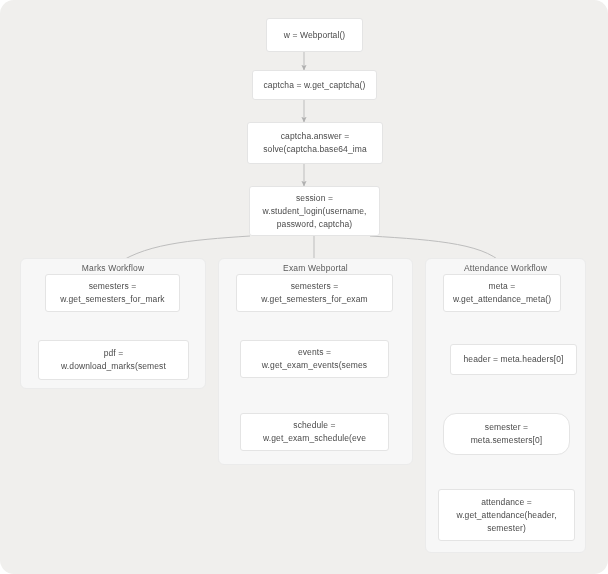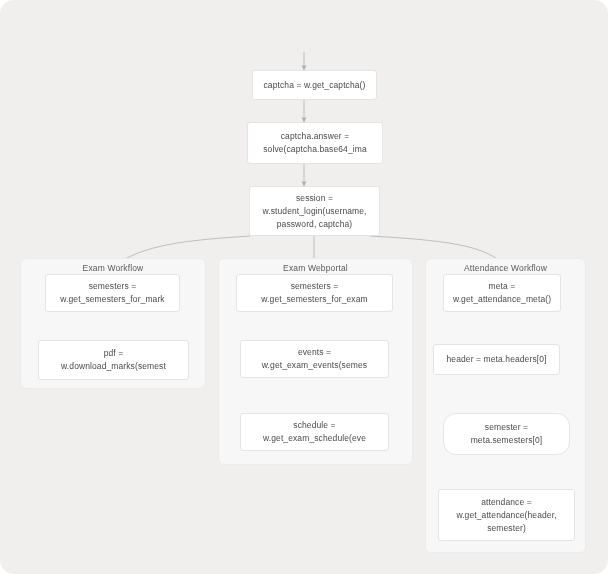--- a/index.html
+++ b/index.html
@@ -87,38 +87,41 @@
       <path d="M370,236 C438,240 490,244 506,268"></path>
       <path d="M112,312 L112,340"></path>
       <path d="M314,312 L314,340"></path>
       <path d="M314,378 L314,413"></path>
       <path d="M506,312 L506,340"></path>
       <path d="M506,375 L506,413"></path>
       <path d="M506,455 L506,489"></path>
     </g>
   </svg>
 
+  <div class="node" style="left:266px; top:18px; width:97px; height:34px;">
+    <span class="node-label">w = Webportal()</span>
+  </div>
 
   <div class="node" style="left:252px; top:70px; width:125px; height:30px;">
     <span class="node-label">captcha = w.get_captcha()</span>
   </div>
 
   <div class="node" style="left:247px; top:122px; width:136px; height:42px;">
     <span class="node-label">captcha.answer =
 solve(captcha.base64_ima</span>
   </div>
 
   <div class="node" style="left:249px; top:186px; width:131px; height:50px;">
     <span class="node-label">session =
 w.student_login(username,
 password, captcha)</span>
   </div>
 
   <div class="cluster" style="left:20px; top:258px; width:186px; height:131px;">
-    <div class="cluster-title">Exam Workflow</div>
+    <div class="cluster-title">Marks Workflow</div>
   </div>
 
   <div class="node" style="left:45px; top:274px; width:135px; height:38px;">
     <span class="node-label">semesters =
 w.get_semesters_for_mark</span>
   </div>
 
   <div class="node" style="left:38px; top:340px; width:151px; height:40px;">
     <span class="node-label">pdf =
 w.download_marks(semest</span>
@@ -145,21 +148,21 @@
 
   <div class="cluster" style="left:425px; top:258px; width:161px; height:295px;">
     <div class="cluster-title">Attendance Workflow</div>
   </div>
 
   <div class="node" style="left:443px; top:274px; width:118px; height:38px;">
     <span class="node-label">meta =
 w.get_attendance_meta()</span>
   </div>
 
-  <div class="node" style="left:433px; top:344px; width:127px; height:31px;">
+  <div class="node" style="left:450px; top:344px; width:127px; height:31px;">
     <span class="node-label">header = meta.headers[0]</span>
   </div>
 
   <div class="node" style="left:443px; top:413px; width:127px; height:42px;border-radius:13px;">
     <span class="node-label">semester =
 meta.semesters[0]</span>
   </div>
 
   <div class="node" style="left:438px; top:489px; width:137px; height:52px;">
     <span class="node-label">attendance =

